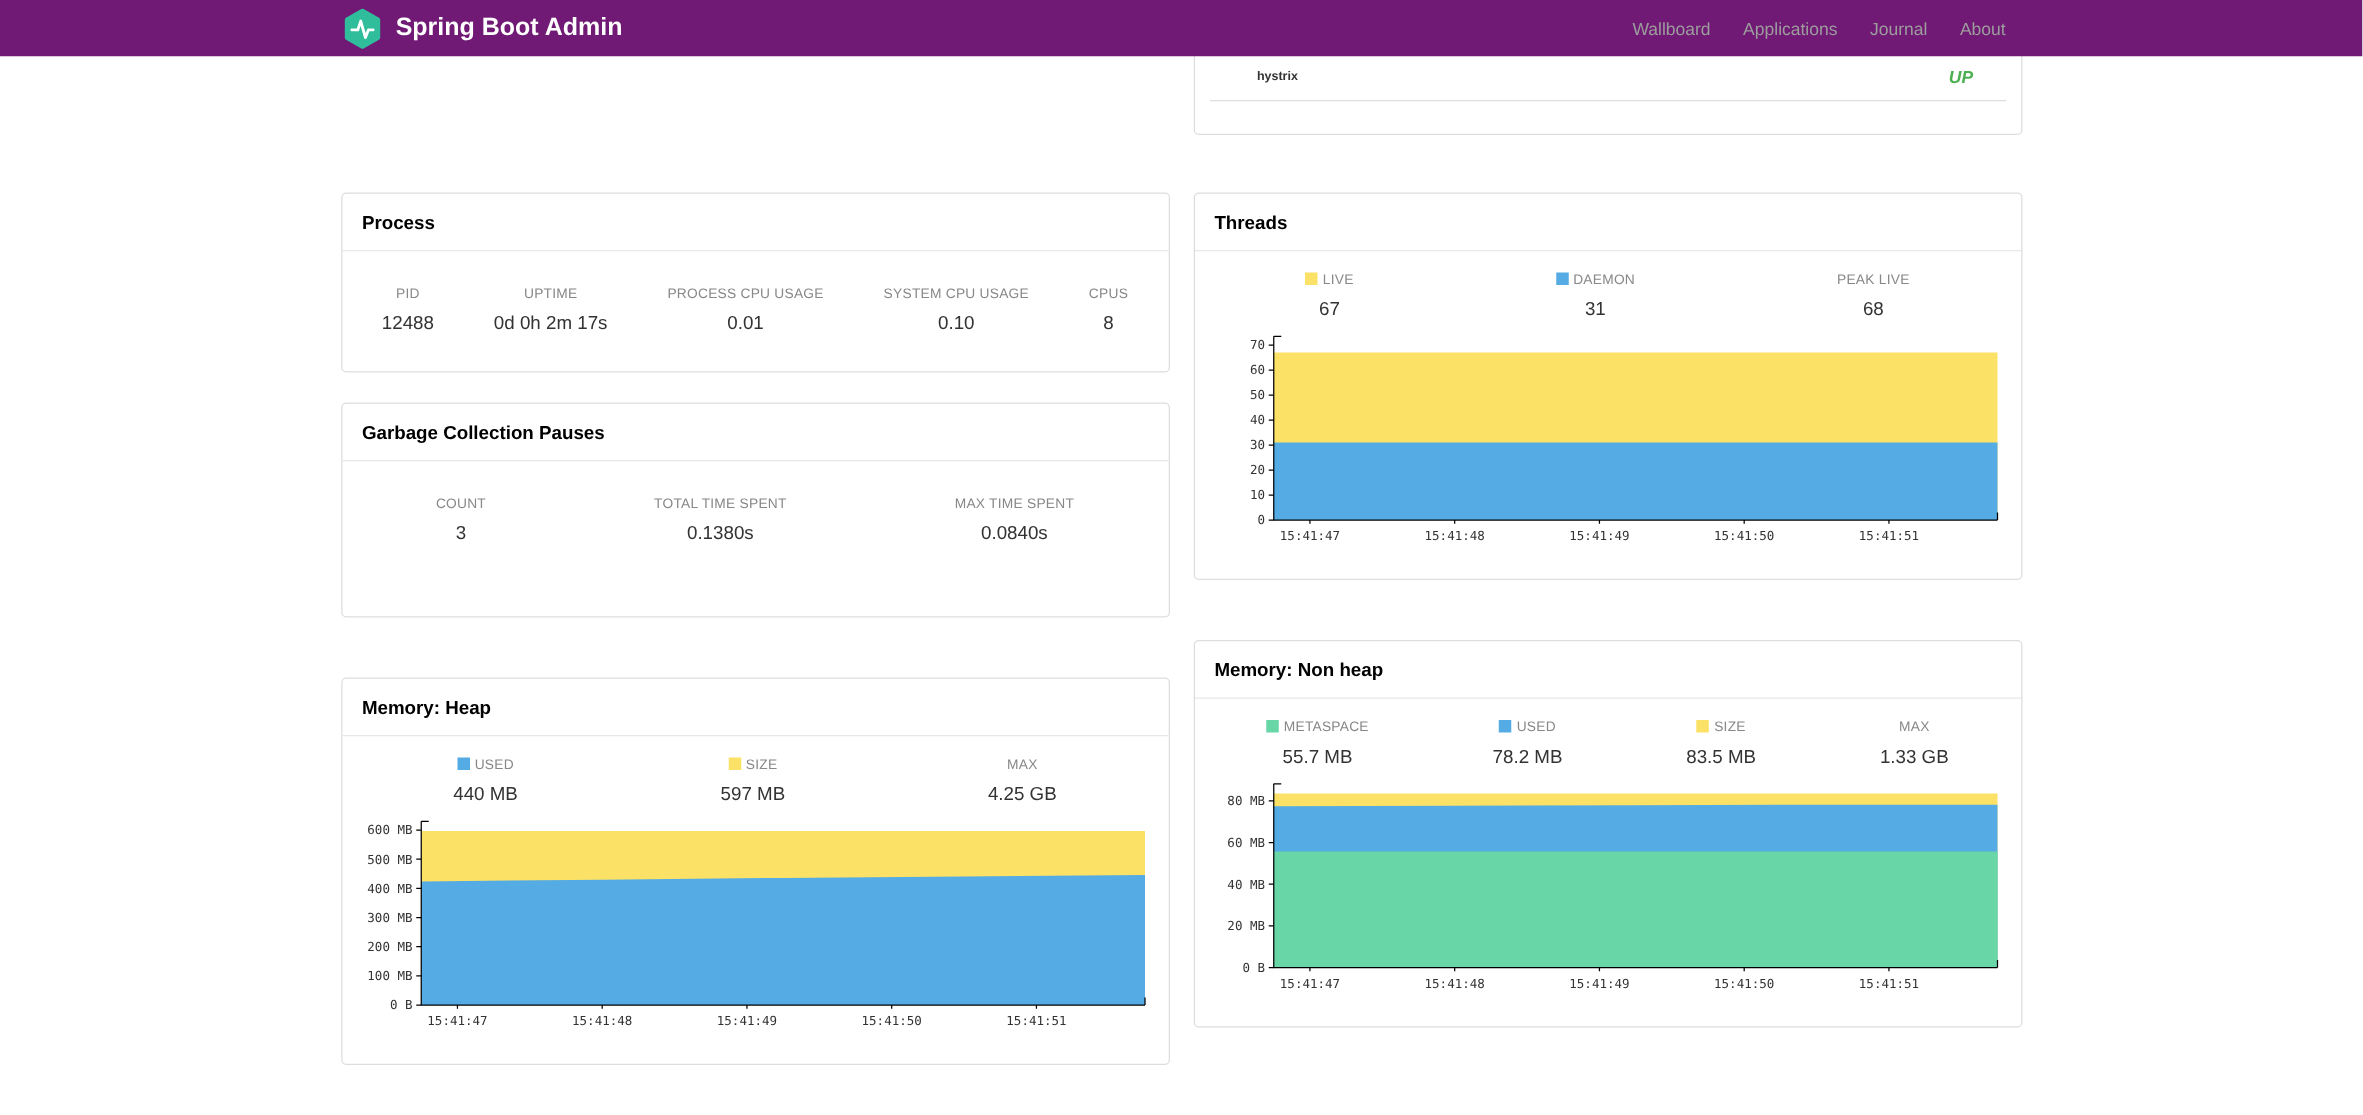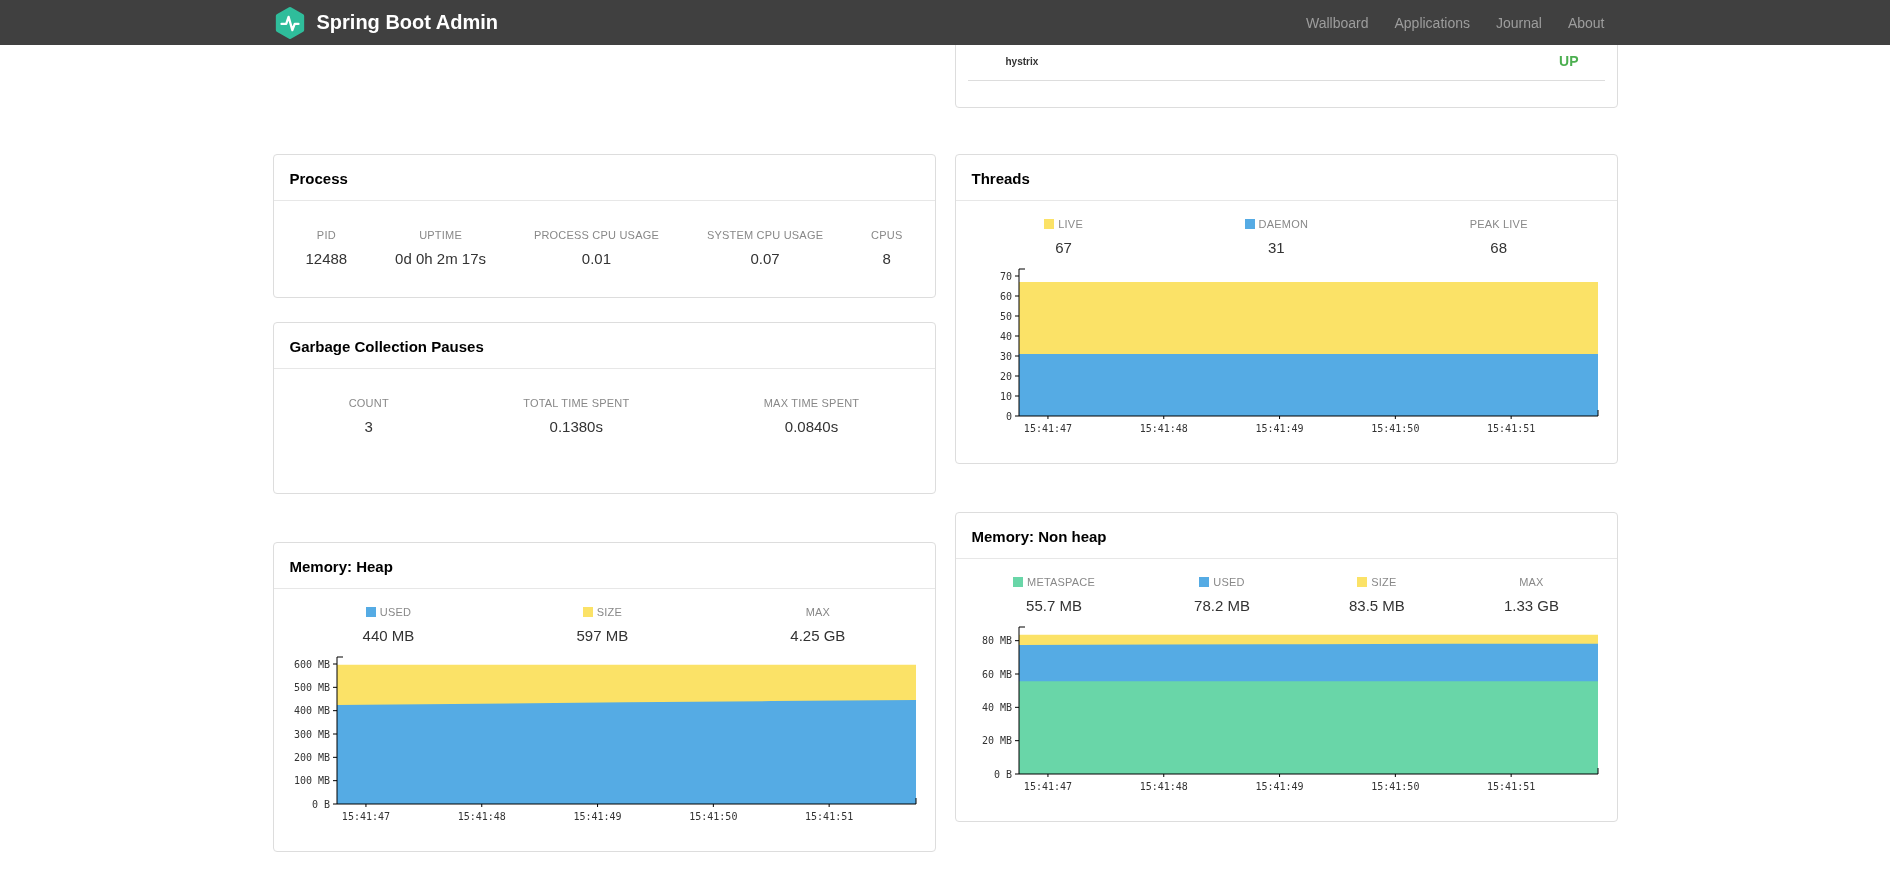--- a/index.html
+++ b/index.html
@@ -1,20 +1,20 @@
 <!DOCTYPE html>
 <html><head>
 <meta charset="utf-8">
 <style>
   *{box-sizing:border-box;margin:0;padding:0}
   html,body{width:1890px;height:892px}
   body{font-family:"Liberation Sans",sans-serif;background:#fff;color:#333;overflow:hidden;position:relative}
 
   
-  .navbar{position:relative;z-index:10;background:#404040;height:45px}
+  .navbar{position:relative;z-index:10;background:#701a75;height:45px}
   .nav-inner{width:1345px;margin:0 auto;height:100%;display:flex;align-items:center;justify-content:space-between}
   .brand{display:flex;align-items:center;gap:10px;color:#fff;font-size:20px;font-weight:bold;cursor:pointer}
   .brand svg{display:block}
   .nav-links{display:flex;list-style:none;align-items:center}
   .nav-links li{color:#9d9d9d;font-size:14px;padding:0 13px;cursor:pointer}
 
   main{position:relative;z-index:1}
   .container{width:1345px;margin:0 auto;display:flex;justify-content:space-between;align-items:flex-start}
   .col{width:663px;display:flex;flex-direction:column}
 
@@ -86,21 +86,21 @@
           <div class="stat">
             <div class="stat-label">UPTIME</div>
             <div class="stat-value">0d 0h 2m 17s</div>
           </div>
           <div class="stat">
             <div class="stat-label">PROCESS CPU USAGE</div>
             <div class="stat-value">0.01</div>
           </div>
           <div class="stat">
             <div class="stat-label">SYSTEM CPU USAGE</div>
-            <div class="stat-value">0.07</div>
+            <div class="stat-value">0.10</div>
           </div>
           <div class="stat">
             <div class="stat-label">CPUS</div>
             <div class="stat-value">8</div>
           </div>
         </div>
       </section>
 
       <section class="card card-gc">
         <h3 class="card-title">Garbage Collection Pauses</h3>
@@ -171,21 +171,21 @@
         </div>
       </section>
 
     </div>
 
     <div class="col">
 
       <section class="card status-card">
         <div class="status-row">
           <span class="status-app">hystrix</span>
-          <span class="status-badge" style="color: rgb(76, 175, 80);">UP</span>
+          <span class="status-badge" style="color: rgb(76, 175, 80); font-style: italic;">UP</span>
         </div>
         <div class="status-spacer"></div>
       </section>
 
       <section class="card card-threads">
         <h3 class="card-title">Threads</h3>
         <div class="legend">
           <div class="stat">
             <div class="stat-label"><span class="sq" style="background: rgb(251, 226, 103);"></span><span>LIVE</span></div>
             <div class="stat-value">67</div>

